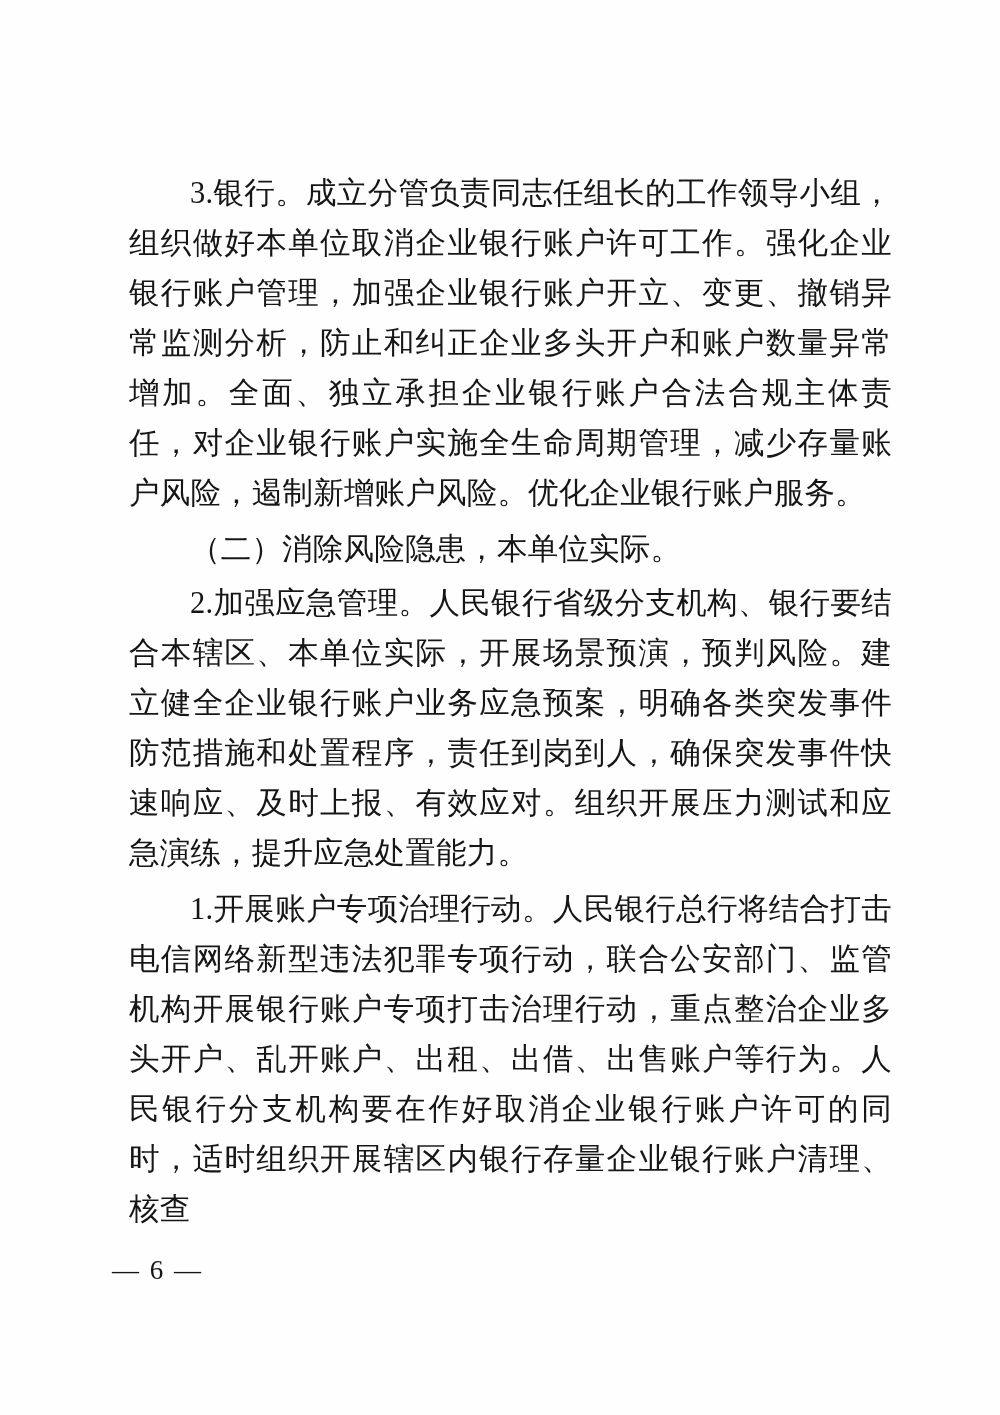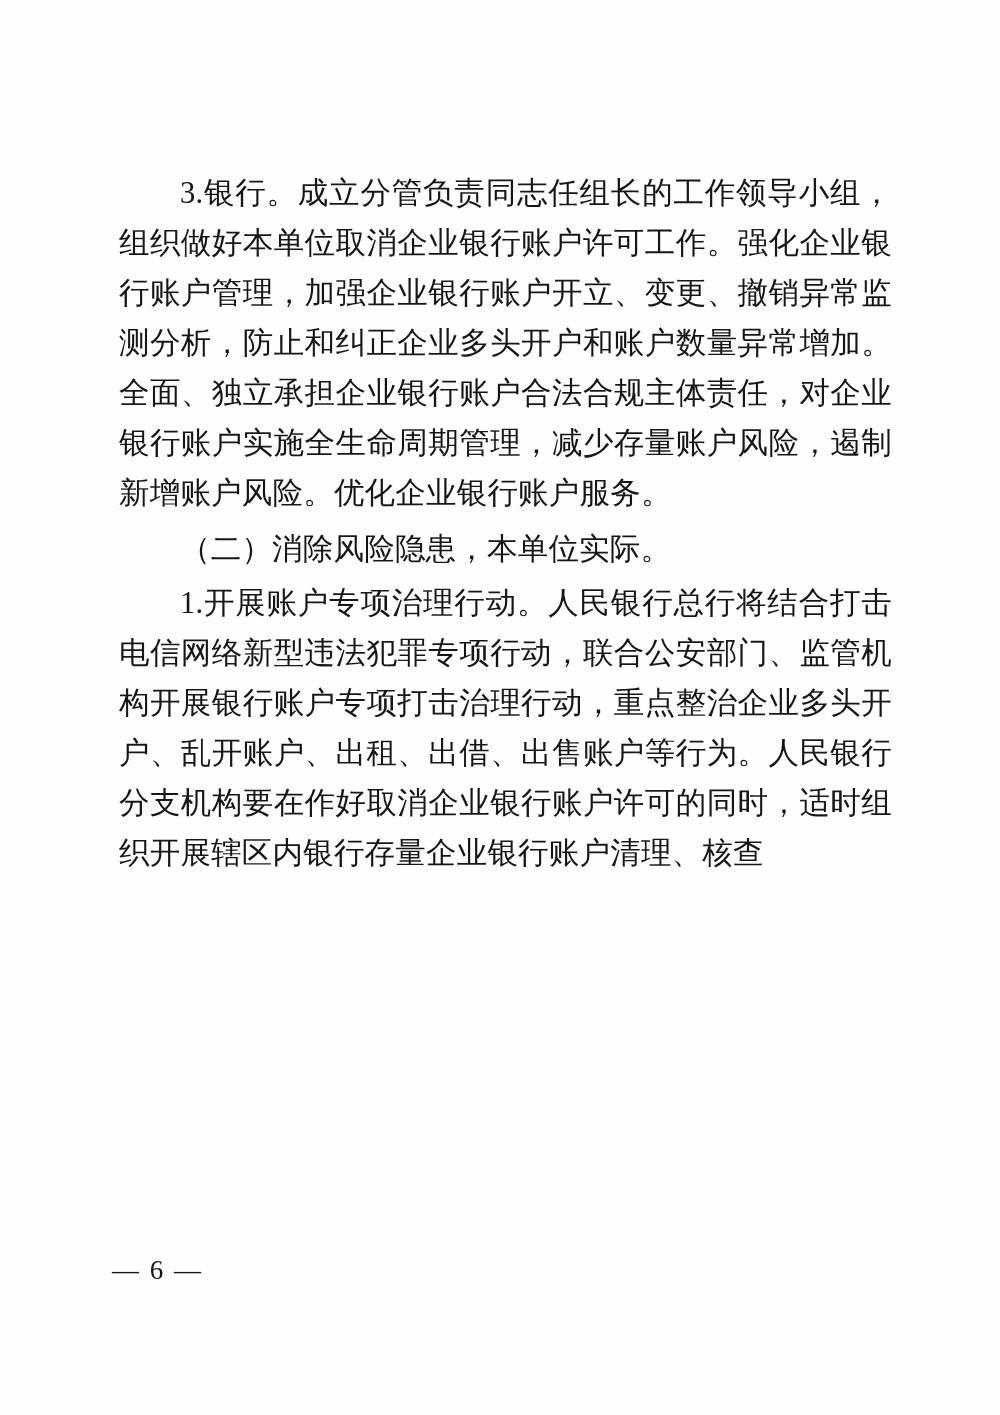--- a/index.html
+++ b/index.html
@@ -16,21 +16,21 @@
     font-family: "Liberation Serif", "DejaVu Serif", serif;
     overflow: hidden;
   }
   .content {
     position: absolute;
     left: 112px;
     top: 168px;
     width: 780px;
   }
   .para {
-    margin: 0 0 6px 7px;
+    margin: 0 0 6px 17px;
     font-size: 30.5px;
     line-height: 50px;
     color: #161616;
     text-align: justify;
     text-justify: inter-ideograph;
     letter-spacing: 0.2px;
     text-indent: 61px;
   }
   .para.tight {
     margin-bottom: 4px;
@@ -48,18 +48,19 @@
     letter-spacing: 2px;
   }
 </style>
 </head>
 <body>
 
 <div class="page">
   <div class="content">
     <p class="para">3.银行。成立分管负责同志任组长的工作领导小组，组织做好本单位取消企业银行账户许可工作。强化企业银行账户管理，加强企业银行账户开立、变更、撤销异常监测分析，防止和纠正企业多头开户和账户数量异常增加。全面、独立承担企业银行账户合法合规主体责任，对企业银行账户实施全生命周期管理，减少存量账户风险，遏制新增账户风险。优化企业银行账户服务。</p>
     <p class="para tight">（二）消除风险隐患，本单位实际。</p>
+    <p class="para">2.加强应急管理。人民银行省级分支机构、银行要结合本辖区、本单位实际，开展场景预演，预判风险。建立健全企业银行账户业务应急预案，明确各类突发事件防范措施和处置程序，责任到岗到人，确保突发事件快速响应、及时上报、有效应对。组织开展压力测试和应急演练，提升应急处置能力。</p>
     <p class="para">1.开展账户专项治理行动。人民银行总行将结合打击电信网络新型违法犯罪专项行动，联合公安部门、监管机构开展银行账户专项打击治理行动，重点整治企业多头开户、乱开账户、出租、出借、出售账户等行为。人民银行分支机构要在作好取消企业银行账户许可的同时，适时组织开展辖区内银行存量企业银行账户清理、核查</p>
   </div>
   <div class="footer">
     <span class="pagenum">— 6 —</span>
   </div>
 </div>
 
 </body></html>

